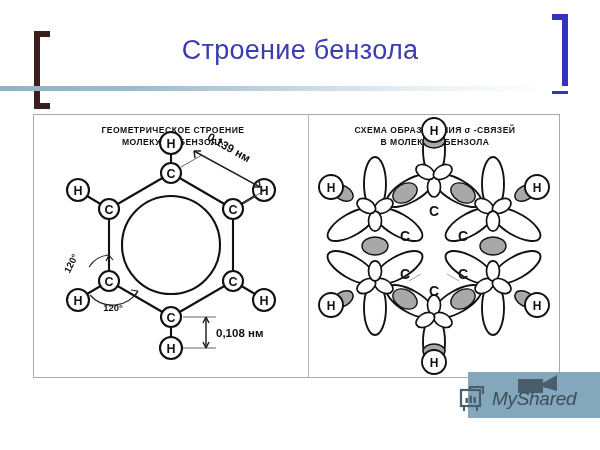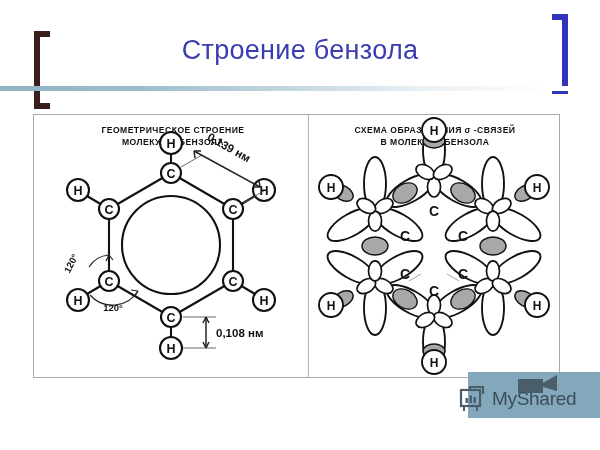--- a/index.html
+++ b/index.html
@@ -119,20 +119,21 @@
     background: #83a8bb;
   }
   #watermark-text {
     position: absolute;
     left: 492px;
     top: 388px;
     font-size: 19px;
     color: #3c4e5a;
     font-family: "Liberation Sans", sans-serif;
     letter-spacing: -0.3px;
+    font-style: italic;
   }
   #watermark-projector-icon {
     position: absolute;
     left: 458px;
     top: 385px;
     width: 30px;
     height: 28px;
   }
   #watermark-camera-icon {
     position: absolute;

